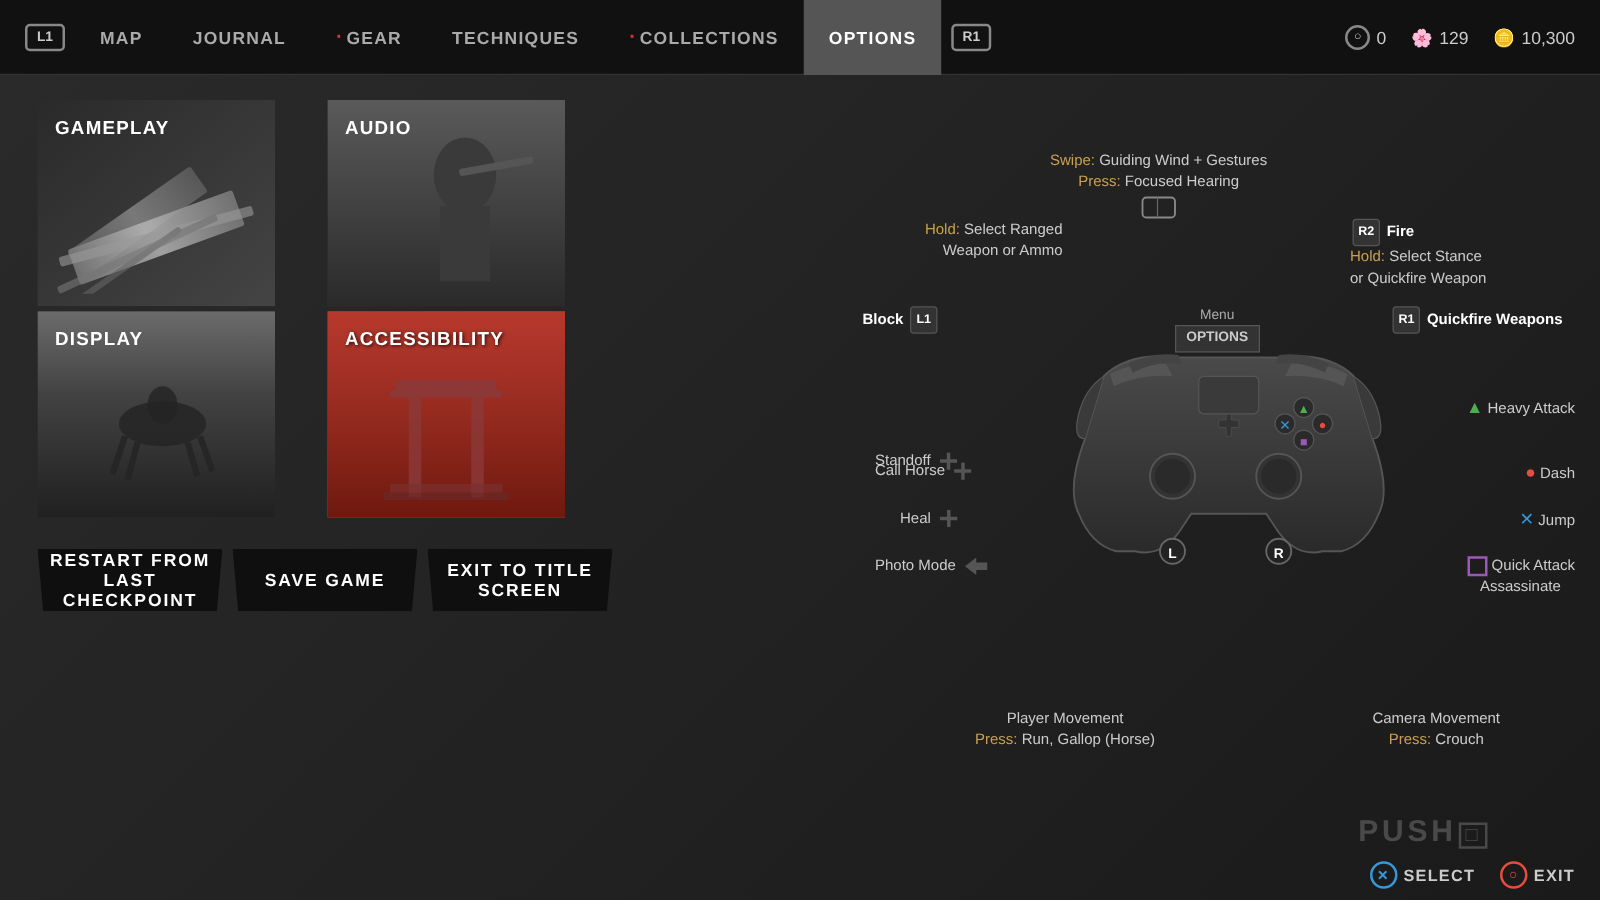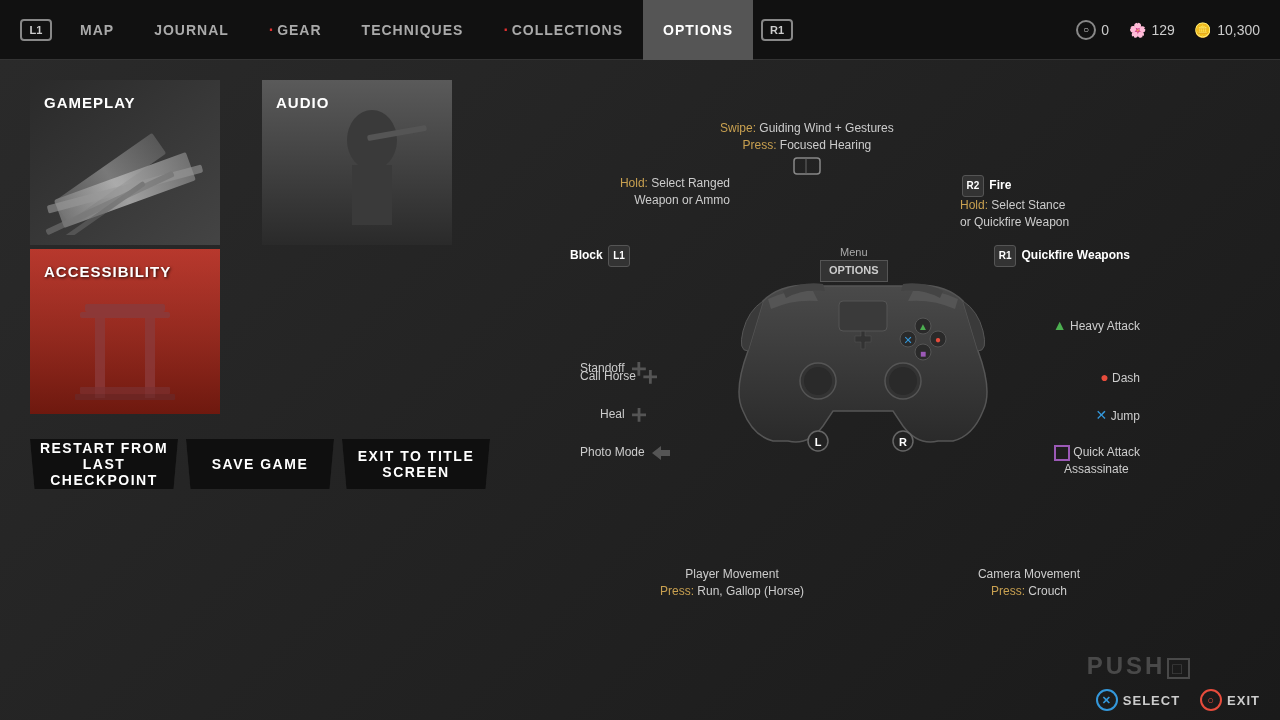--- a/index.html
+++ b/index.html
@@ -209,21 +209,21 @@
       position: relative;
       z-index: 1;
     }
 
     
     .right-panel {
       flex: 1;
       position: relative;
       display: flex;
       align-items: center;
-      justify-content: flex-start;
+      justify-content: flex-end;
     }
 
     .controller-area {
       position: relative;
       width: 640px;
       height: 580px;
     }
 
     
     .controller-svg-wrap {
@@ -379,20 +379,42 @@
             </defs>
 
             <ellipse cx="110" cy="60" rx="25" ry="30" fill="#3a3a3a"></ellipse>
             <rect x="90" y="85" width="40" height="60" fill="#3a3a3a"></rect>
             <rect x="105" y="50" width="60" height="6" rx="2" fill="#555" transform="rotate(-10, 135, 53)"></rect>
           </svg>
         </div>
         <div class="option-card-label">AUDIO</div>
       </div>
 
+      <div class="option-card" style="background:#2a2a2a;">
+        <div class="card-img-display">
+          <svg width="190" height="165" style="position:absolute;top:0;left:0;">
+            <defs>
+              <linearGradient id="dispGrad" x1="0%" y1="0%" x2="0%" y2="100%">
+                <stop offset="0%" style="stop-color:#888"></stop>
+                <stop offset="40%" style="stop-color:#555"></stop>
+                <stop offset="100%" style="stop-color:#1a1a1a"></stop>
+              </linearGradient>
+            </defs>
+            <rect x="0" y="0" width="190" height="165" fill="url(#dispGrad)" opacity="0.6"></rect>
+
+            <ellipse cx="100" cy="90" rx="35" ry="18" fill="#222" opacity="0.8"></ellipse>
+            <ellipse cx="100" cy="75" rx="12" ry="15" fill="#222" opacity="0.8"></ellipse>
+            <line x1="70" y1="100" x2="60" y2="130" stroke="#222" stroke-width="5" opacity="0.8"></line>
+            <line x1="80" y1="105" x2="72" y2="135" stroke="#222" stroke-width="5" opacity="0.8"></line>
+            <line x1="120" y1="105" x2="128" y2="132" stroke="#222" stroke-width="5" opacity="0.8"></line>
+            <line x1="130" y1="100" x2="140" y2="128" stroke="#222" stroke-width="5" opacity="0.8"></line>
+          </svg>
+        </div>
+        <div class="option-card-label">DISPLAY</div>
+      </div>
 
       <div class="option-card red">
         <div class="card-img-accessibility">
           <svg width="190" height="165" style="position:absolute;top:0;left:0;">
             <defs>
               <linearGradient id="accGrad" x1="0%" y1="0%" x2="0%" y2="100%">
                 <stop offset="0%" style="stop-color:rgba(180,60,50,0.4)"></stop>
                 <stop offset="100%" style="stop-color:rgba(100,20,10,0.7)"></stop>
               </linearGradient>
             </defs>

